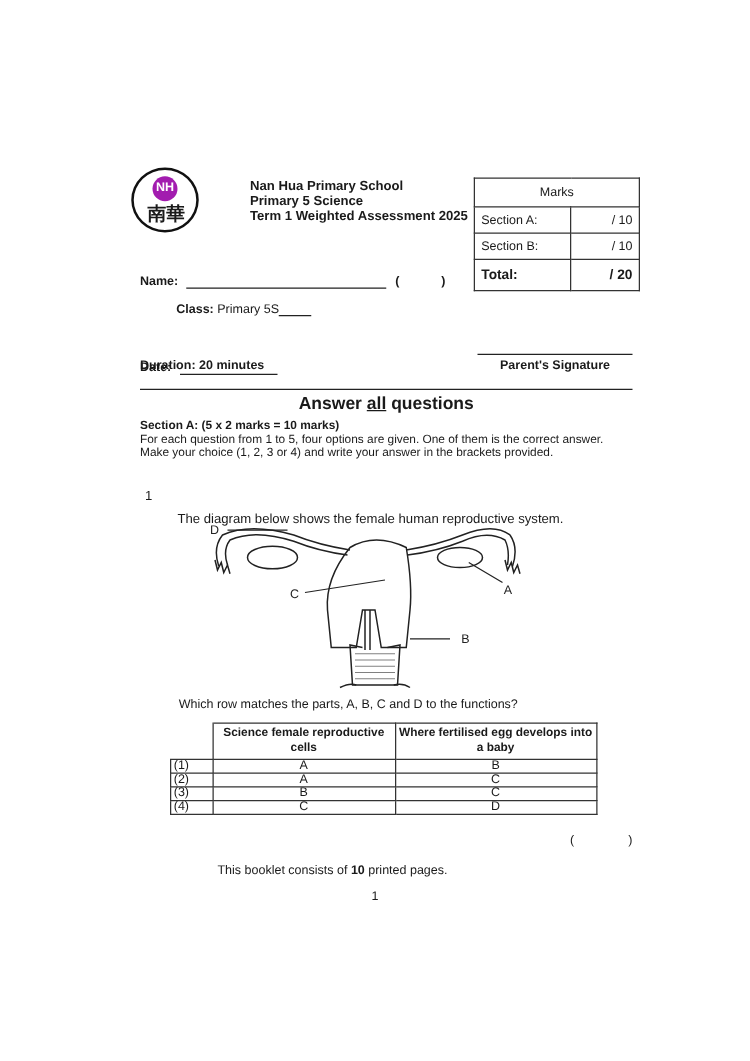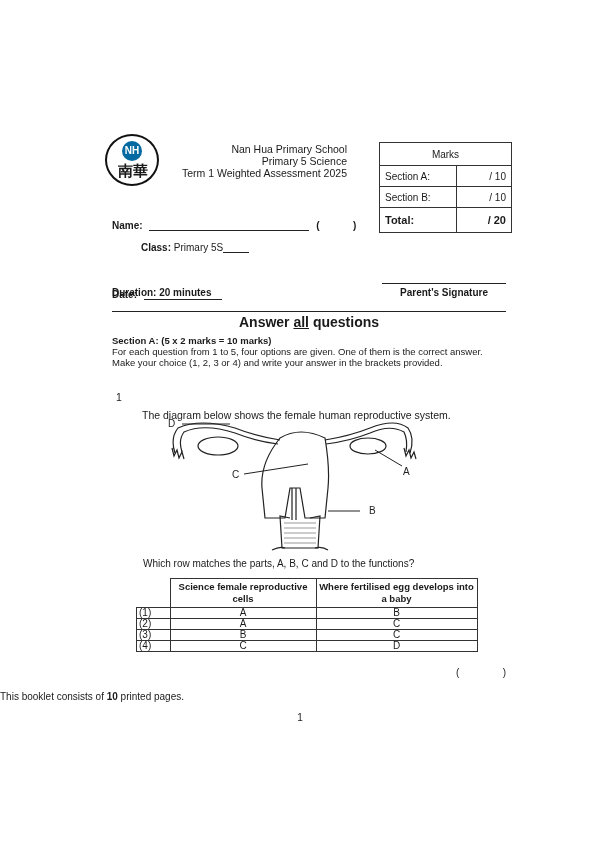--- a/index.html
+++ b/index.html
@@ -2,23 +2,23 @@
 <html><head>
   <meta charset="utf-8">
   <style>
     html, body { margin: 0; padding: 0; background: #ffffff; }
     body { width: 600px; height: 849px; position: relative; overflow: hidden;
            font-family: "Liberation Sans", sans-serif; color: #1a1a1a; }
     .abs { position: absolute; }
     .bold { font-weight: bold; }
     
     .logo { left: 105px; top: 134px; width: 54px; height: 52px; border: 2px solid #111; border-radius: 50%; box-sizing: border-box; }
-    .logo-nh { position: absolute; left: 15px; top: 5px; width: 20px; height: 20px; border-radius: 50%; background: #0369a1; color: #fff; font-size: 10px; font-weight: bold; text-align: center; line-height: 20px; }
+    .logo-nh { position: absolute; left: 15px; top: 5px; width: 20px; height: 20px; border-radius: 50%; background: #a21caf; color: #fff; font-size: 10px; font-weight: bold; text-align: center; line-height: 20px; }
     .logo-cn { position: absolute; left: 4px; top: 26px; width: 44px; font-size: 15px; font-weight: bold; text-align: center; font-family: "DejaVu Sans", sans-serif; }
-    .school-lines { left: 182px; top: 143px; font-size: 10.5px; font-weight: normal; line-height: 12px; text-align: right; }
+    .school-lines { left: 200px; top: 143px; font-size: 10.5px; font-weight: bold; line-height: 12px; }
     
     .marks { left: 379px; top: 142px; border-collapse: collapse; font-size: 10px; }
     .marks td { border: 1px solid #333; height: 20px; padding: 0 5px; }
     .marks .hd { text-align: center; height: 22px; }
     .marks .lbl { width: 66px; }
     .marks .val { width: 44px; text-align: right; }
     .marks .total td { font-weight: bold; font-size: 11px; height: 24px; }
     .field { font-size: 10px; font-weight: bold; }
     .field .plain { font-weight: normal; }
     .uline { display: inline-block; border-bottom: 1px solid #222; vertical-align: bottom; }
@@ -33,21 +33,21 @@
     .diagram { left: 160px; top: 408px; }
     .q-sub { left: 143px; top: 558px; font-size: 10px; }
     .opt-table { left: 136px; top: 578px; border-collapse: collapse; font-size: 10px; }
     .opt-table th { font-weight: bold; font-size: 9.5px; border: 1px solid #333; height: 26px; line-height: 12px; text-align: center; }
     .opt-table td { border: 1px solid #333; height: 10px; line-height: 10px; text-align: center; padding: 0; }
     .opt-table .c0 { width: 30px; text-align: left; padding-left: 2px; }
     .opt-table .c1 { width: 143px; }
     .opt-table .c2 { width: 158px; }
     .opt-table .blank { border-top: none; border-left: none; }
     .answer-bracket { left: 456px; top: 667px; width: 50px; font-size: 10px; display: flex; justify-content: space-between; }
-    .footer { left: 0; top: 691px; width: 532px; font-size: 10px; }
+    .footer { left: 0; top: 691px; width: 532px; text-align: center; font-size: 10px; }
     .page-num { left: 0; top: 712px; width: 600px; text-align: center; font-size: 10px; }
   </style>
 </head>
 <body>
 
 <div class="abs logo">
   <div class="logo-nh">NH</div>
   <div class="logo-cn">南華</div>
 </div>
 

